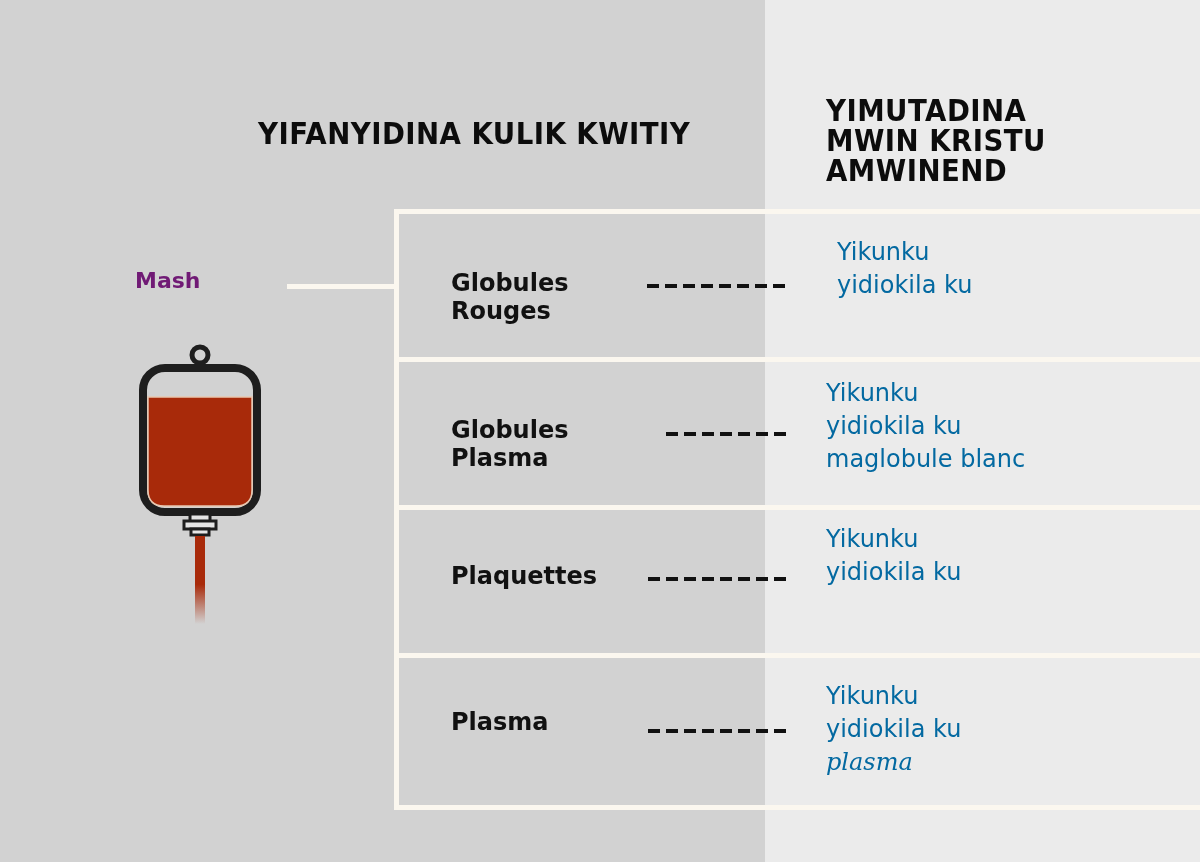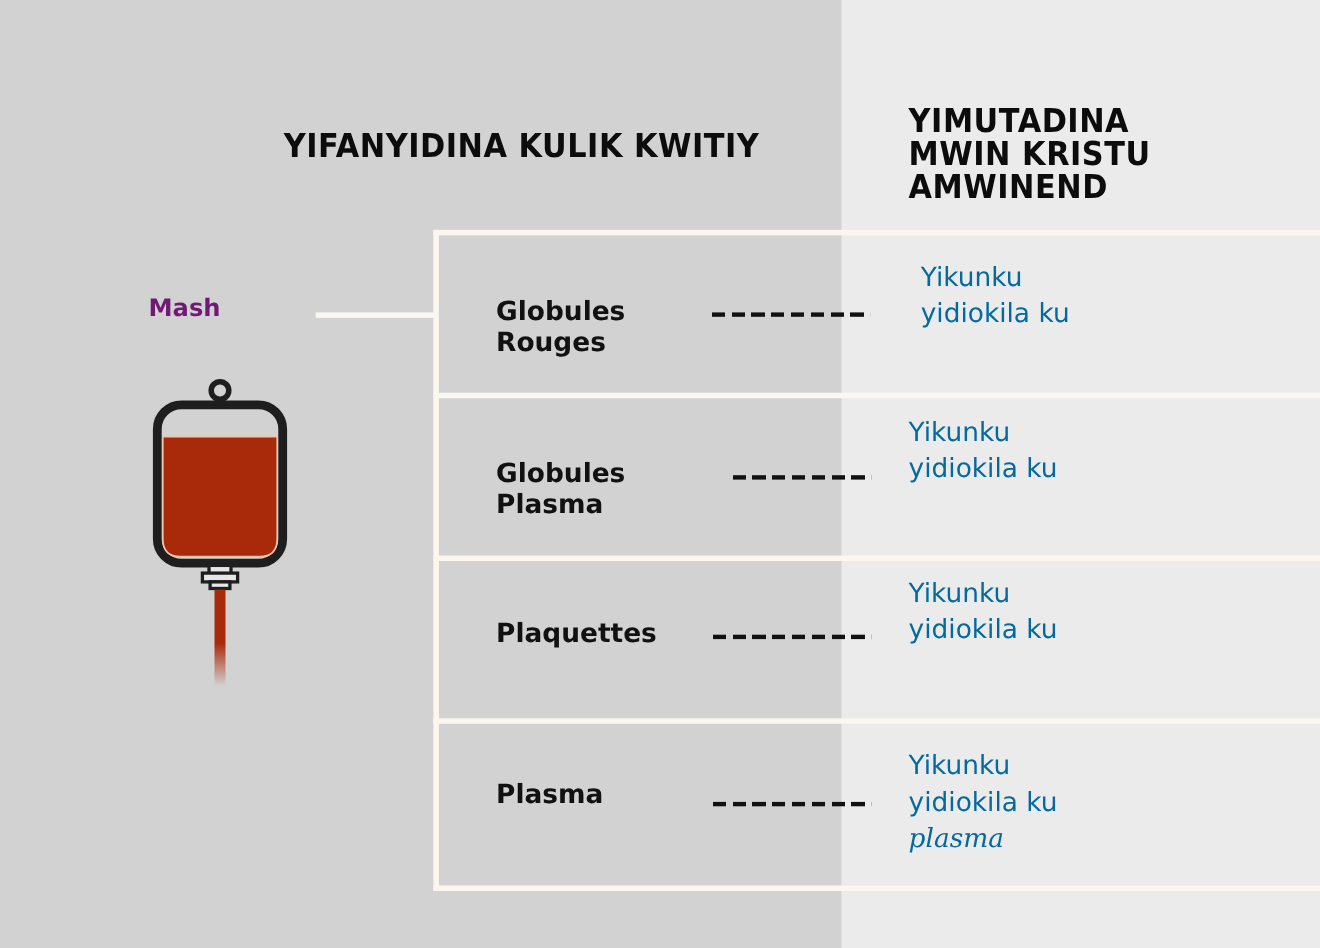--- a/index.html
+++ b/index.html
@@ -71,20 +71,21 @@
 </div>
 
 <div class="comp" style="top:416px;">
   <span>Globules</span>
   <span>Plasma</span>
 </div>
 <div class="dash" style="left:666px; top:432px; width:126px;"></div>
 <div class="desc" style="left:826px; top:377px;">
   <span>Yikunku</span>
   <span>yidiokila ku</span>
+  <span>maglobule blanc</span>
 </div>
 
 <div class="comp" style="top:562px;text-align:center;">
   <span>Plaquettes</span>
 </div>
 <div class="dash" style="left:648px; top:577px; width:144px;"></div>
 <div class="desc" style="left:826px; top:523px;">
   <span>Yikunku</span>
   <span>yidiokila ku</span>
 </div>

